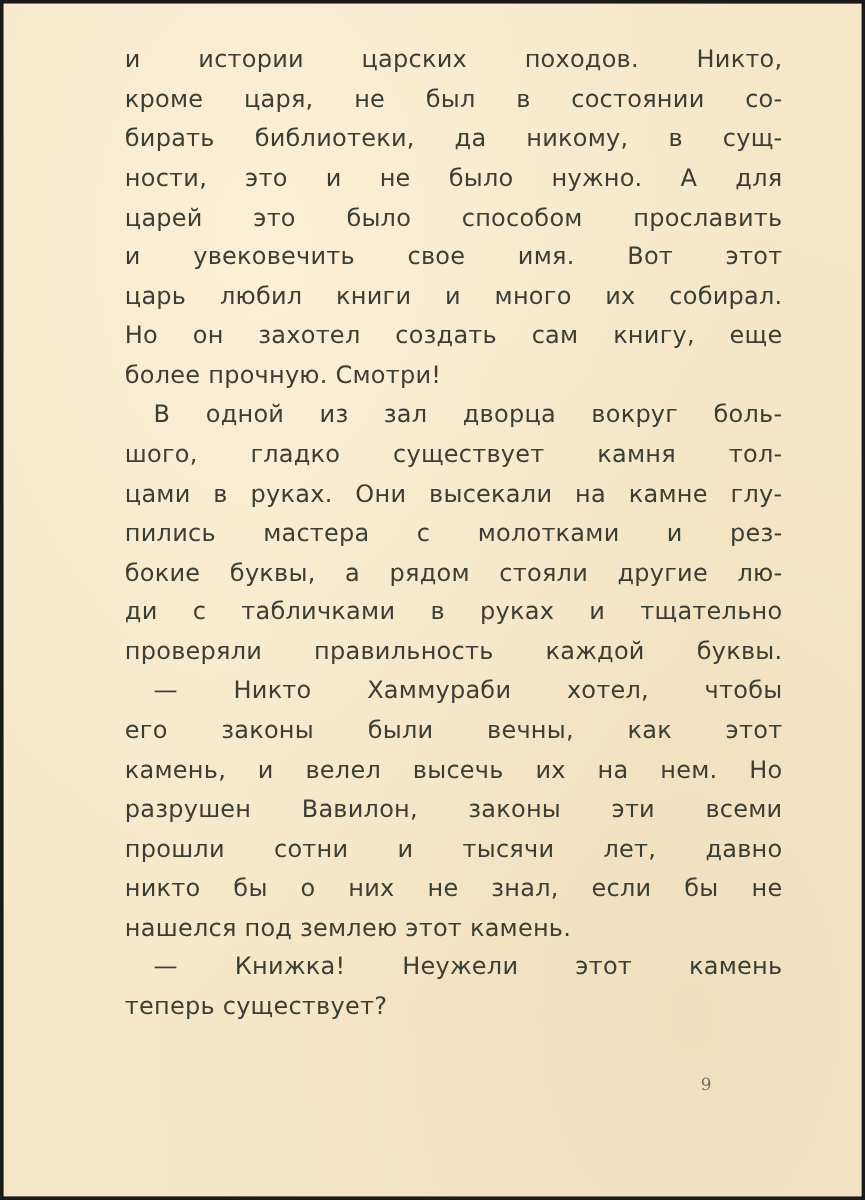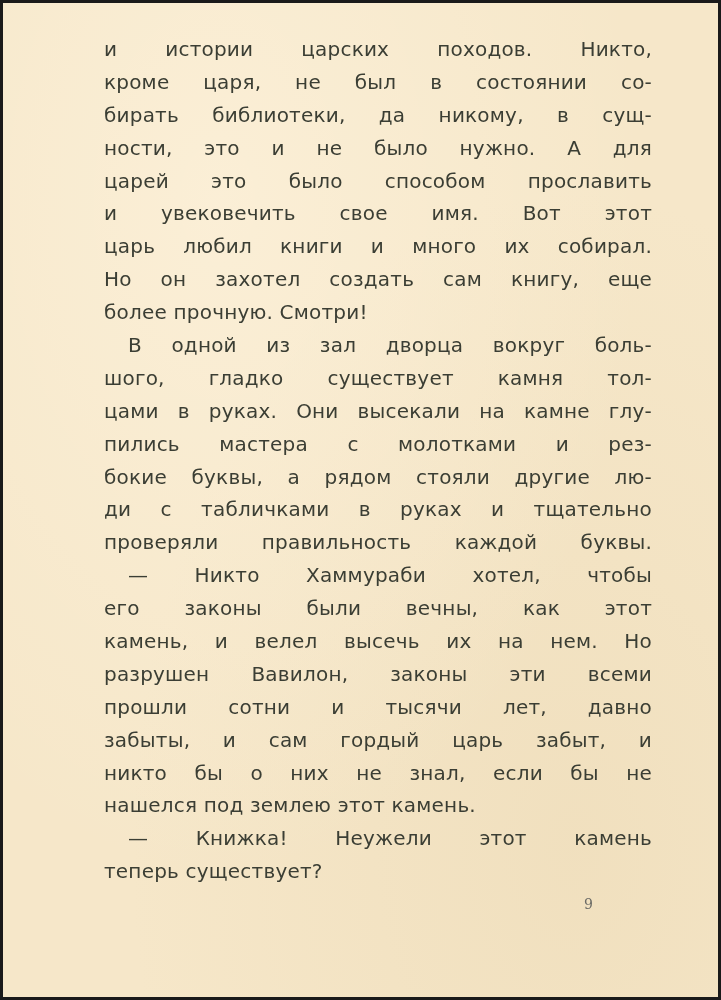--- a/index.html
+++ b/index.html
@@ -58,20 +58,19 @@
     <span class="line">цами в руках. Они высекали на камне глу-</span>
     <span class="line">пились мастера с молотками и рез-</span>
     <span class="line">бокие буквы, а рядом стояли другие лю-</span>
     <span class="line">ди с табличками в руках и тщательно</span>
     <span class="line">проверяли правильность каждой буквы.</span>
     <span class="line indent">— Никто Хаммураби хотел, чтобы</span>
     <span class="line">его законы были вечны, как этот</span>
     <span class="line">камень, и велел высечь их на нем. Но</span>
     <span class="line">разрушен Вавилон, законы эти всеми</span>
     <span class="line">прошли сотни и тысячи лет, давно</span>
-    <span class="line">забыты, и сам гордый царь забыт, и</span>
     <span class="line">никто бы о них не знал, если бы не</span>
     <span class="line last">нашелся под землею этот камень.</span>
     <span class="line indent">— Книжка! Неужели этот камень</span>
     <span class="line last">теперь существует?</span>
   </div>
   <div class="page-number">9</div>
 </div>
 
 </body></html>

